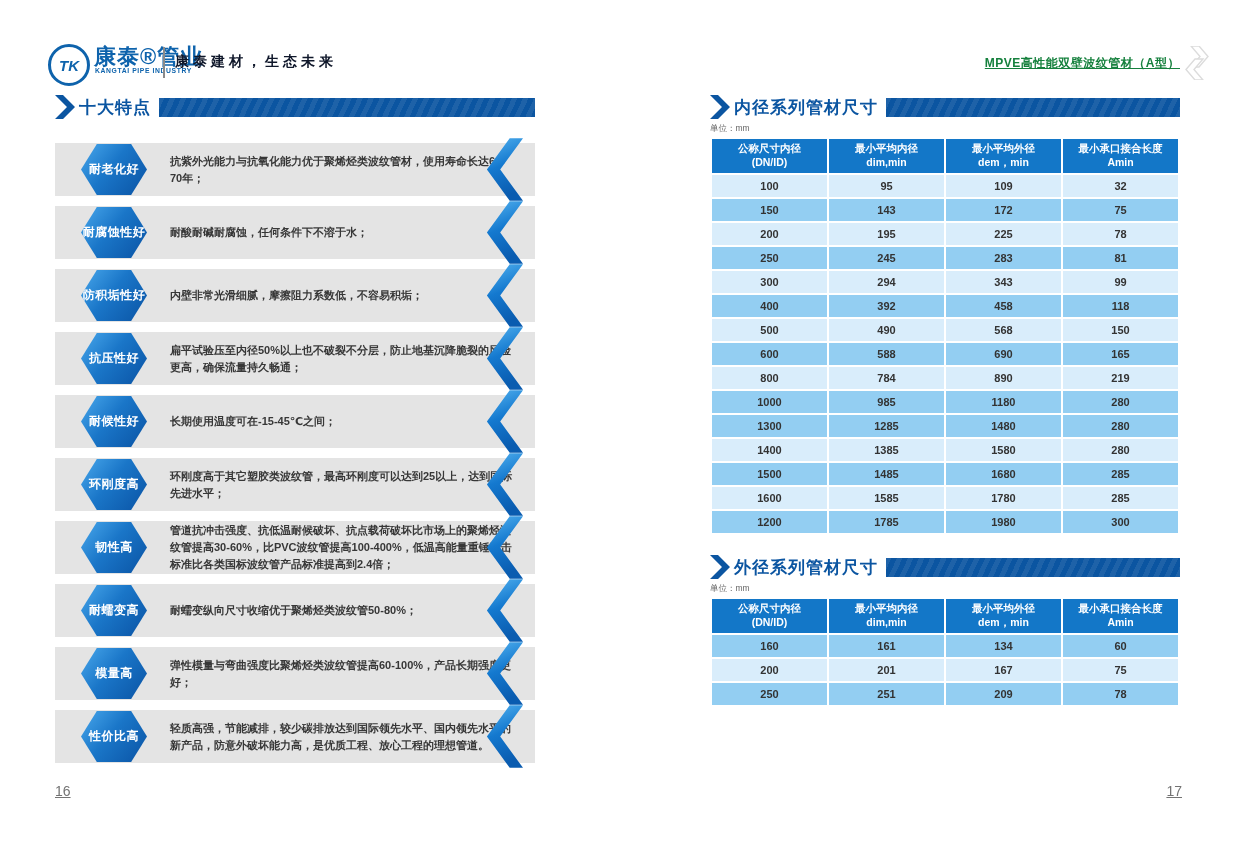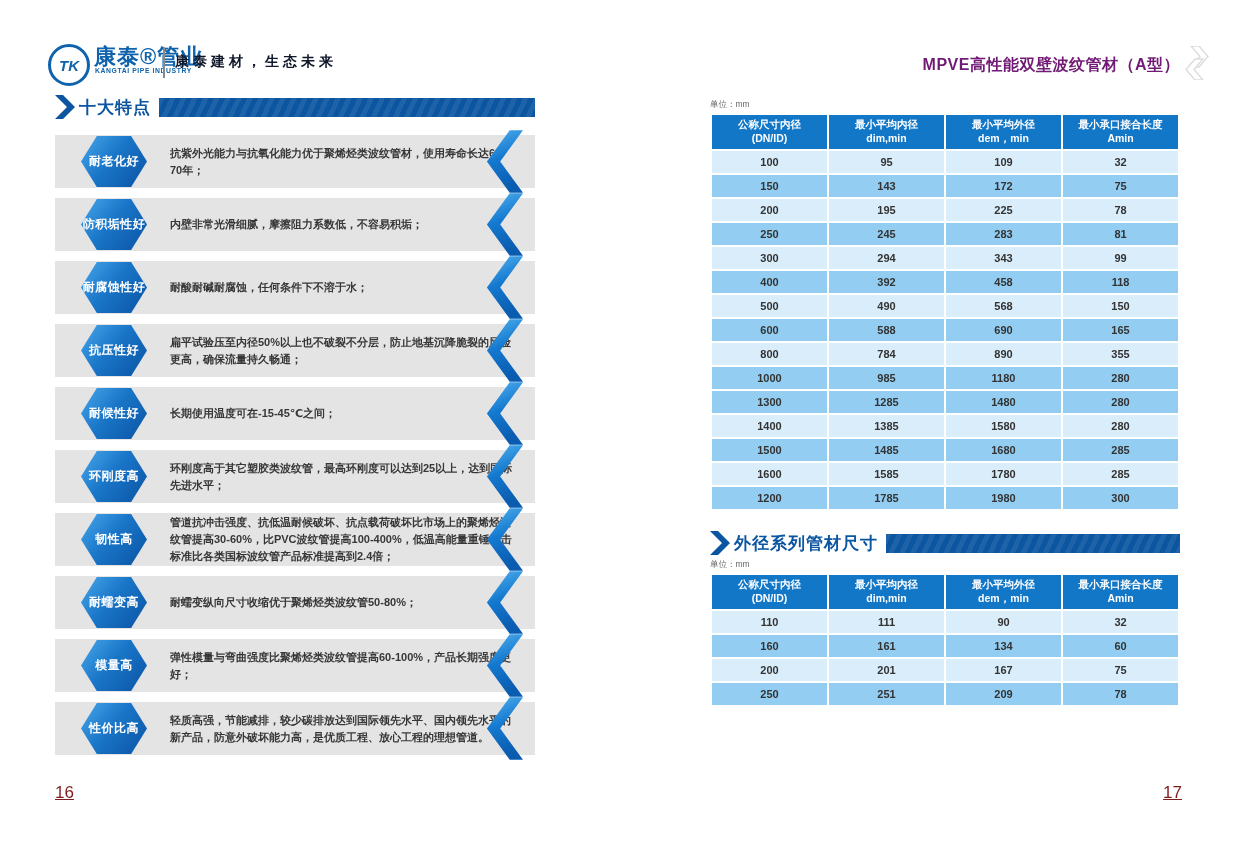--- a/index.html
+++ b/index.html
@@ -7,33 +7,33 @@
           font-family:"Liberation Sans","DejaVu Sans",sans-serif;border-radius:32px;}
 
   
   .logo-circle{position:absolute;left:48px;top:44px;width:36px;height:36px;border-radius:50%;
     border:3px solid #0e63ac;color:#0e63ac;font-weight:bold;font-style:italic;font-size:15px;
     display:flex;align-items:center;justify-content:center;background:#fff;}
   .brand-cn{position:absolute;left:94px;top:42px;font-size:22px;font-weight:bold;color:#0e63ac;letter-spacing:1px;}
   .brand-en{position:absolute;left:95px;top:67px;font-size:6.8px;font-weight:bold;color:#0e63ac;letter-spacing:.6px;}
   .brand-divider{position:absolute;left:163px;top:47px;width:2px;height:31px;background:#8a8a8a;}
   .tagline{position:absolute;left:175px;top:53px;font-size:14px;font-weight:bold;color:#0f172a;letter-spacing:4px;}
-  .doc-title{position:absolute;right:60px;top:55px;font-size:16px;font-weight:bold;color:#701a75;letter-spacing:.5px;}
+  .doc-title{position:absolute;right:60px;top:55px;font-size:12px;font-weight:bold;color:#15803d;letter-spacing:.5px;text-decoration:underline;}
   .dbl-chevron{position:absolute;right:30px;top:46px;width:26px;height:34px;}
 
   
   .section-head{display:flex;align-items:center;height:24px;}
   .head-arrow{width:20px;height:24px;flex:0 0 auto;}
   .sec-title{font-size:17px;font-weight:bold;color:#0b55a1;margin:0 8px 0 4px;white-space:nowrap;letter-spacing:1px;}
   .head-bar{flex:1;height:19px;background:#0b55a1;
     background-image:repeating-linear-gradient(115deg,rgba(255,255,255,.08) 0 5px,rgba(255,255,255,0) 5px 10px);}
 
   
   .left-page{position:absolute;left:55px;top:95px;width:480px;}
-  .features{margin-top:16px;}
+  .features{margin-top:24px;}
   .feature-row{position:relative;height:53px;background:#e4e4e4;margin-bottom:10px;}
   .hex{position:absolute;left:26px;top:1px;width:66px;height:51px;
     clip-path:polygon(24% 0,76% 0,100% 50%,76% 100%,24% 100%,0 50%);
     background:linear-gradient(130deg,#49a8ec 0%,#1a76c8 45%,#0a53a4 100%);
     color:#fff;font-size:12px;font-weight:bold;letter-spacing:.5px;
     display:flex;align-items:center;justify-content:center;}
   .feature-text{position:absolute;left:115px;top:50%;transform:translateY(-50%);width:345px;
     font-size:11px;line-height:1.55;color:#373737;font-weight:600;}
   .row-chevron{position:absolute;right:12px;top:-5px;width:38px;height:63px;}
 
@@ -41,21 +41,21 @@
   .right-page{position:absolute;left:710px;top:95px;width:470px;}
   .unit{font-size:8.5px;color:#666;text-align:left;margin:4px 2px 2px 0;}
   table.dims{width:100%;border-collapse:separate;border-spacing:2px;background:#fff;table-layout:fixed;}
   table.dims th{background:#1377c8;color:#fff;font-size:10.5px;font-weight:bold;height:34px;
     text-align:center;line-height:1.3;padding:0;}
   table.dims td{height:22px;text-align:center;font-size:11px;font-weight:600;color:#333;padding:0;}
   tr.light td{background:#d9edfb;}
   tr.dark td{background:#93cef2;}
   .table-section + .table-section{margin-top:20px;}
 
-  .page-num{position:absolute;top:783px;font-size:17px;color:#7f1d1d;text-decoration:underline;}
+  .page-num{position:absolute;top:783px;font-size:14px;color:#737373;text-decoration:underline;}
   .page-num.l{left:55px;} .page-num.r{right:58px;}
   .hidden-defs{position:absolute;width:0;height:0;}
 </style>
 </head>
 <body>
 
 <div class="canvas">
 
   <svg class="hidden-defs" aria-hidden="true">
     <defs>
@@ -88,34 +88,34 @@
     </div>
     <div class="features" id="features-list">
         <div class="feature-row">
           <div class="hex">耐老化好</div>
           <div class="feature-text">抗紫外光能力与抗氧化能力优于聚烯烃类波纹管材，使用寿命长达60-70年；</div>
           <svg viewBox="0 0 40 66" class="row-chevron">
             <path d="M26,0 L40,0 L16,33 L40,66 L26,66 L2,33 Z" fill="url(#chevGrad)"></path>
           </svg>
         </div>
         <div class="feature-row">
+          <div class="hex">耐腐蚀性好</div>
+          <div class="feature-text">耐酸耐碱耐腐蚀，任何条件下不溶于水；</div>
+          <svg viewBox="0 0 40 66" class="row-chevron">
+            <path d="M26,0 L40,0 L16,33 L40,66 L26,66 L2,33 Z" fill="url(#chevGrad)"></path>
+          </svg>
+        </div>
+        <div class="feature-row">
           <div class="hex">防积垢性好</div>
           <div class="feature-text">内壁非常光滑细腻，摩擦阻力系数低，不容易积垢；</div>
           <svg viewBox="0 0 40 66" class="row-chevron">
             <path d="M26,0 L40,0 L16,33 L40,66 L26,66 L2,33 Z" fill="url(#chevGrad)"></path>
           </svg>
         </div>
         <div class="feature-row">
-          <div class="hex">耐腐蚀性好</div>
-          <div class="feature-text">耐酸耐碱耐腐蚀，任何条件下不溶于水；</div>
-          <svg viewBox="0 0 40 66" class="row-chevron">
-            <path d="M26,0 L40,0 L16,33 L40,66 L26,66 L2,33 Z" fill="url(#chevGrad)"></path>
-          </svg>
-        </div>
-        <div class="feature-row">
           <div class="hex">抗压性好</div>
           <div class="feature-text">扁平试验压至内径50%以上也不破裂不分层，防止地基沉降脆裂的风险更高，确保流量持久畅通；</div>
           <svg viewBox="0 0 40 66" class="row-chevron">
             <path d="M26,0 L40,0 L16,33 L40,66 L26,66 L2,33 Z" fill="url(#chevGrad)"></path>
           </svg>
         </div>
         <div class="feature-row">
           <div class="hex">耐候性好</div>
           <div class="feature-text">长期使用温度可在-15-45℃之间；</div>
           <svg viewBox="0 0 40 66" class="row-chevron">
@@ -155,20 +155,27 @@
           <div class="feature-text">轻质高强，节能减排，较少碳排放达到国际领先水平、国内领先水平的新产品，防意外破坏能力高，是优质工程、放心工程的理想管道。</div>
           <svg viewBox="0 0 40 66" class="row-chevron">
             <path d="M26,0 L40,0 L16,33 L40,66 L26,66 L2,33 Z" fill="url(#chevGrad)"></path>
           </svg>
         </div>
       </div>
   </section>
 
   <section class="right-page" id="tables-root">
       <section class="table-section">
+        <div class="section-head">
+          <svg viewBox="0 0 20 24" class="head-arrow">
+            <path d="M0,0 L8,0 L20,12 L8,24 L0,24 L12,12 Z" fill="#0b55a1"></path>
+          </svg>
+          <span class="sec-title">内径系列管材尺寸</span>
+          <div class="head-bar"></div>
+        </div>
         <div class="unit">单位：mm</div>
         <table class="dims">
           <thead>
             <tr>
               <th>
                 <div>公称尺寸内径</div>
                 <div>(DN/ID)</div>
               </th>
               <th>
                 <div>最小平均内径</div>
@@ -230,21 +237,21 @@
             <tr class="dark">
               <td>600</td>
               <td>588</td>
               <td>690</td>
               <td>165</td>
             </tr>
             <tr class="light">
               <td>800</td>
               <td>784</td>
               <td>890</td>
-              <td>355</td>
+              <td>219</td>
             </tr>
             <tr class="dark">
               <td>1000</td>
               <td>985</td>
               <td>1180</td>
               <td>280</td>
             </tr>
             <tr class="dark">
               <td>1300</td>
               <td>1285</td>
@@ -302,26 +309,20 @@
                 <div>最小平均外径</div>
                 <div>dem，min</div>
               </th>
               <th>
                 <div>最小承口接合长度</div>
                 <div>Amin</div>
               </th>
             </tr>
           </thead>
           <tbody>
-            <tr class="light">
-              <td>110</td>
-              <td>111</td>
-              <td>90</td>
-              <td>32</td>
-            </tr>
             <tr class="dark">
               <td>160</td>
               <td>161</td>
               <td>134</td>
               <td>60</td>
             </tr>
             <tr class="light">
               <td>200</td>
               <td>201</td>
               <td>167</td>

